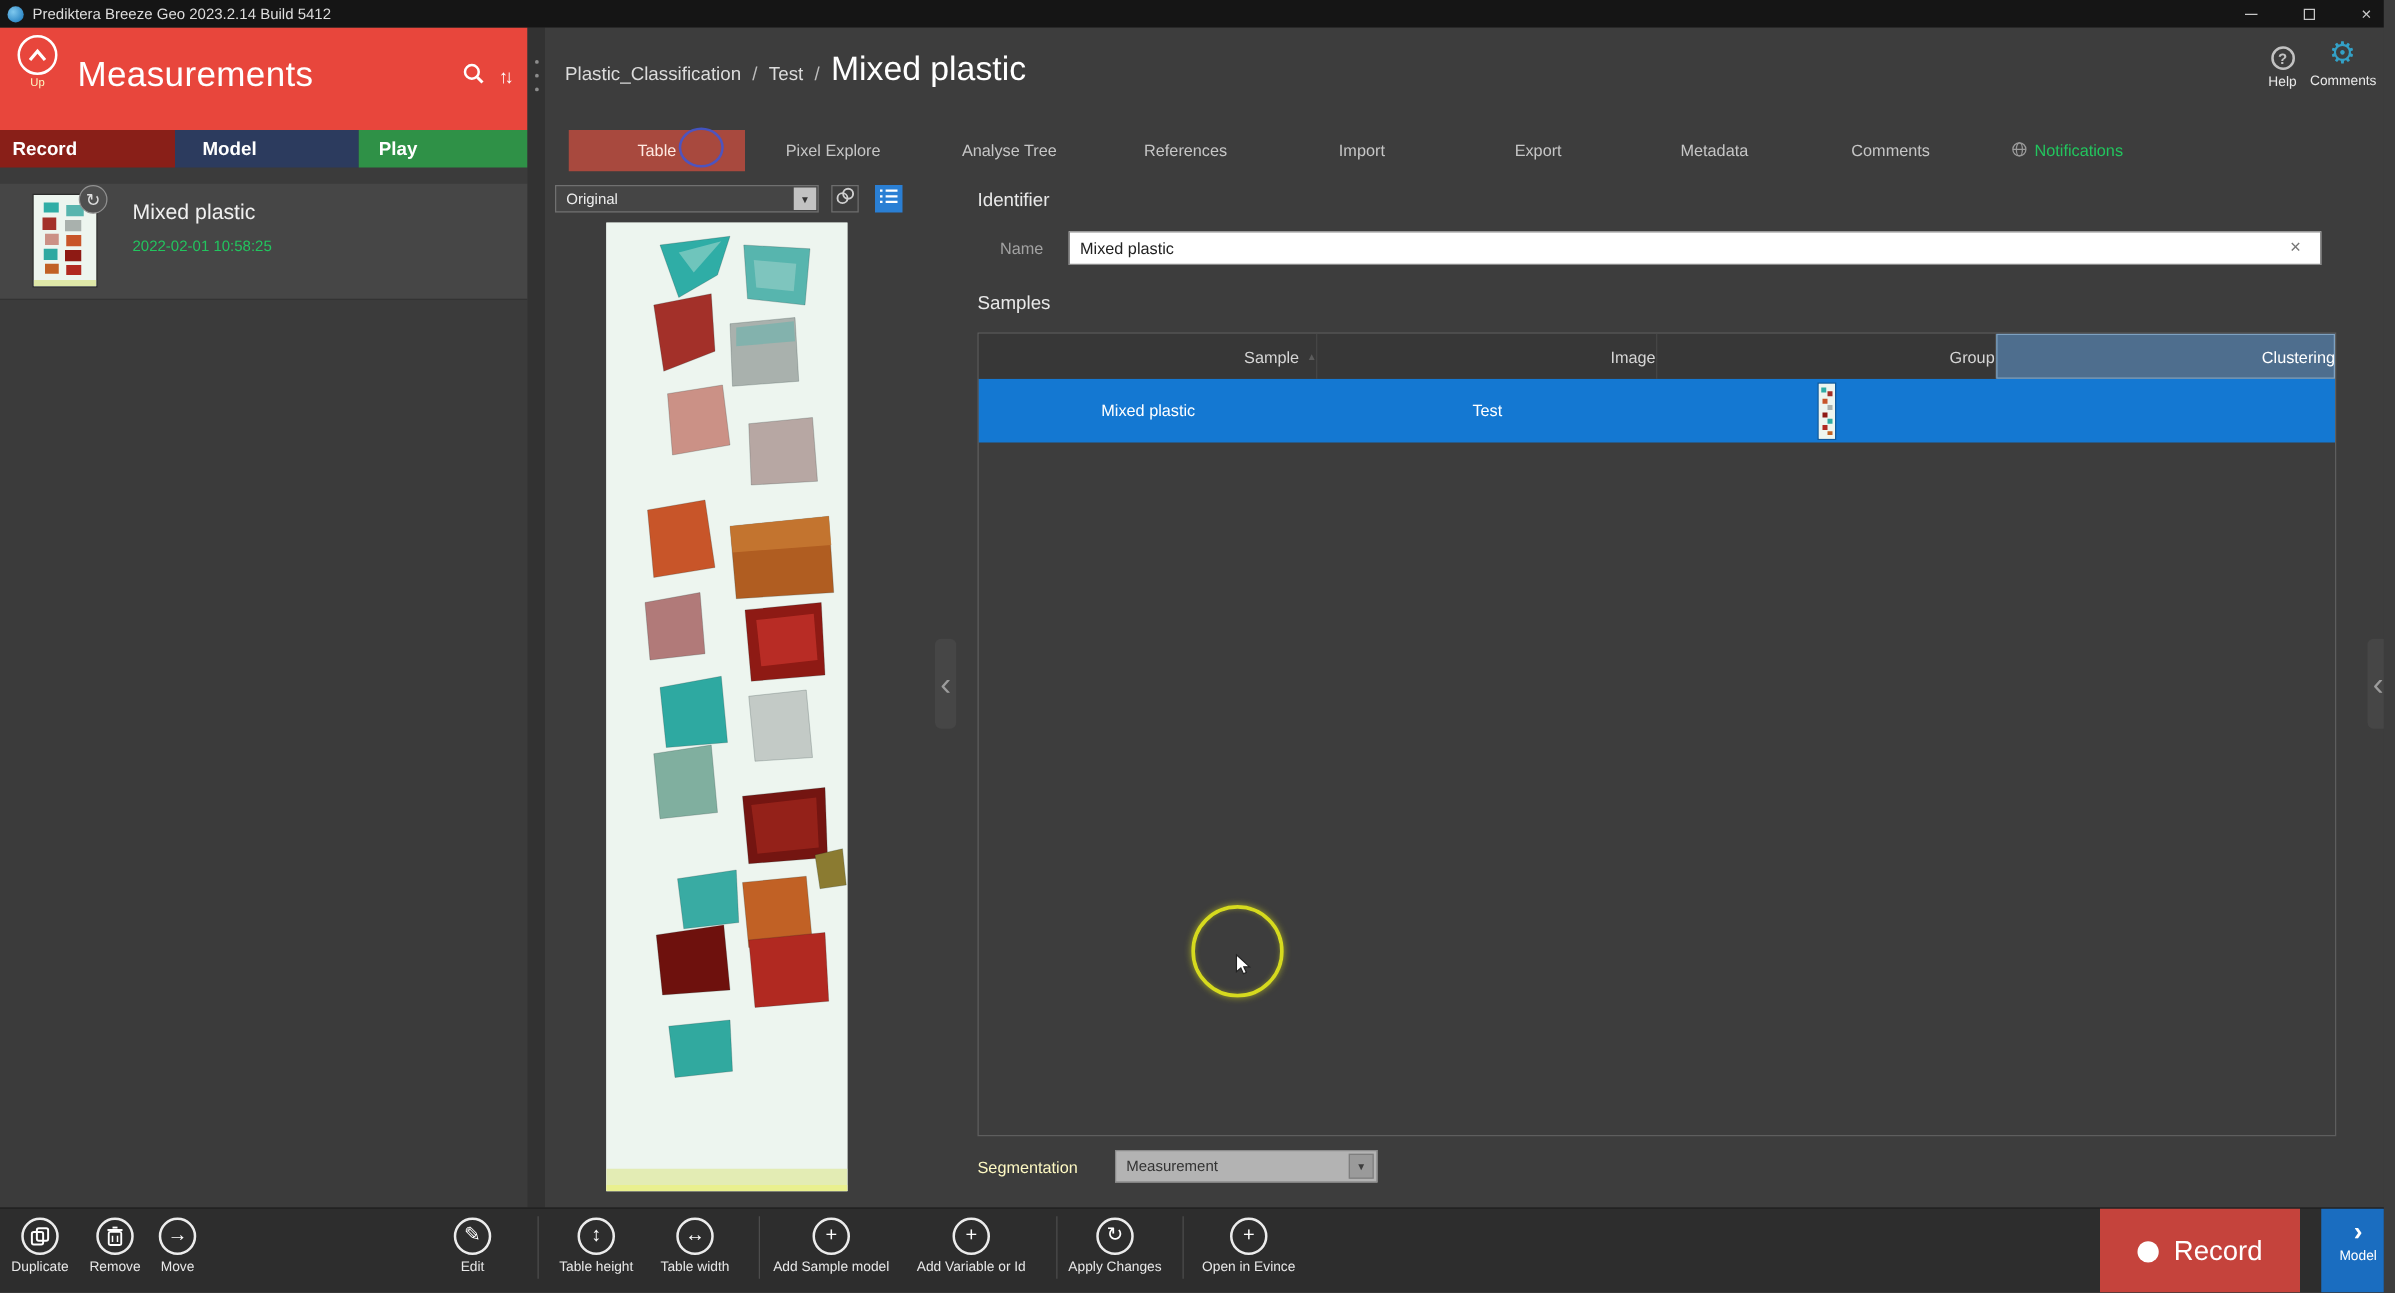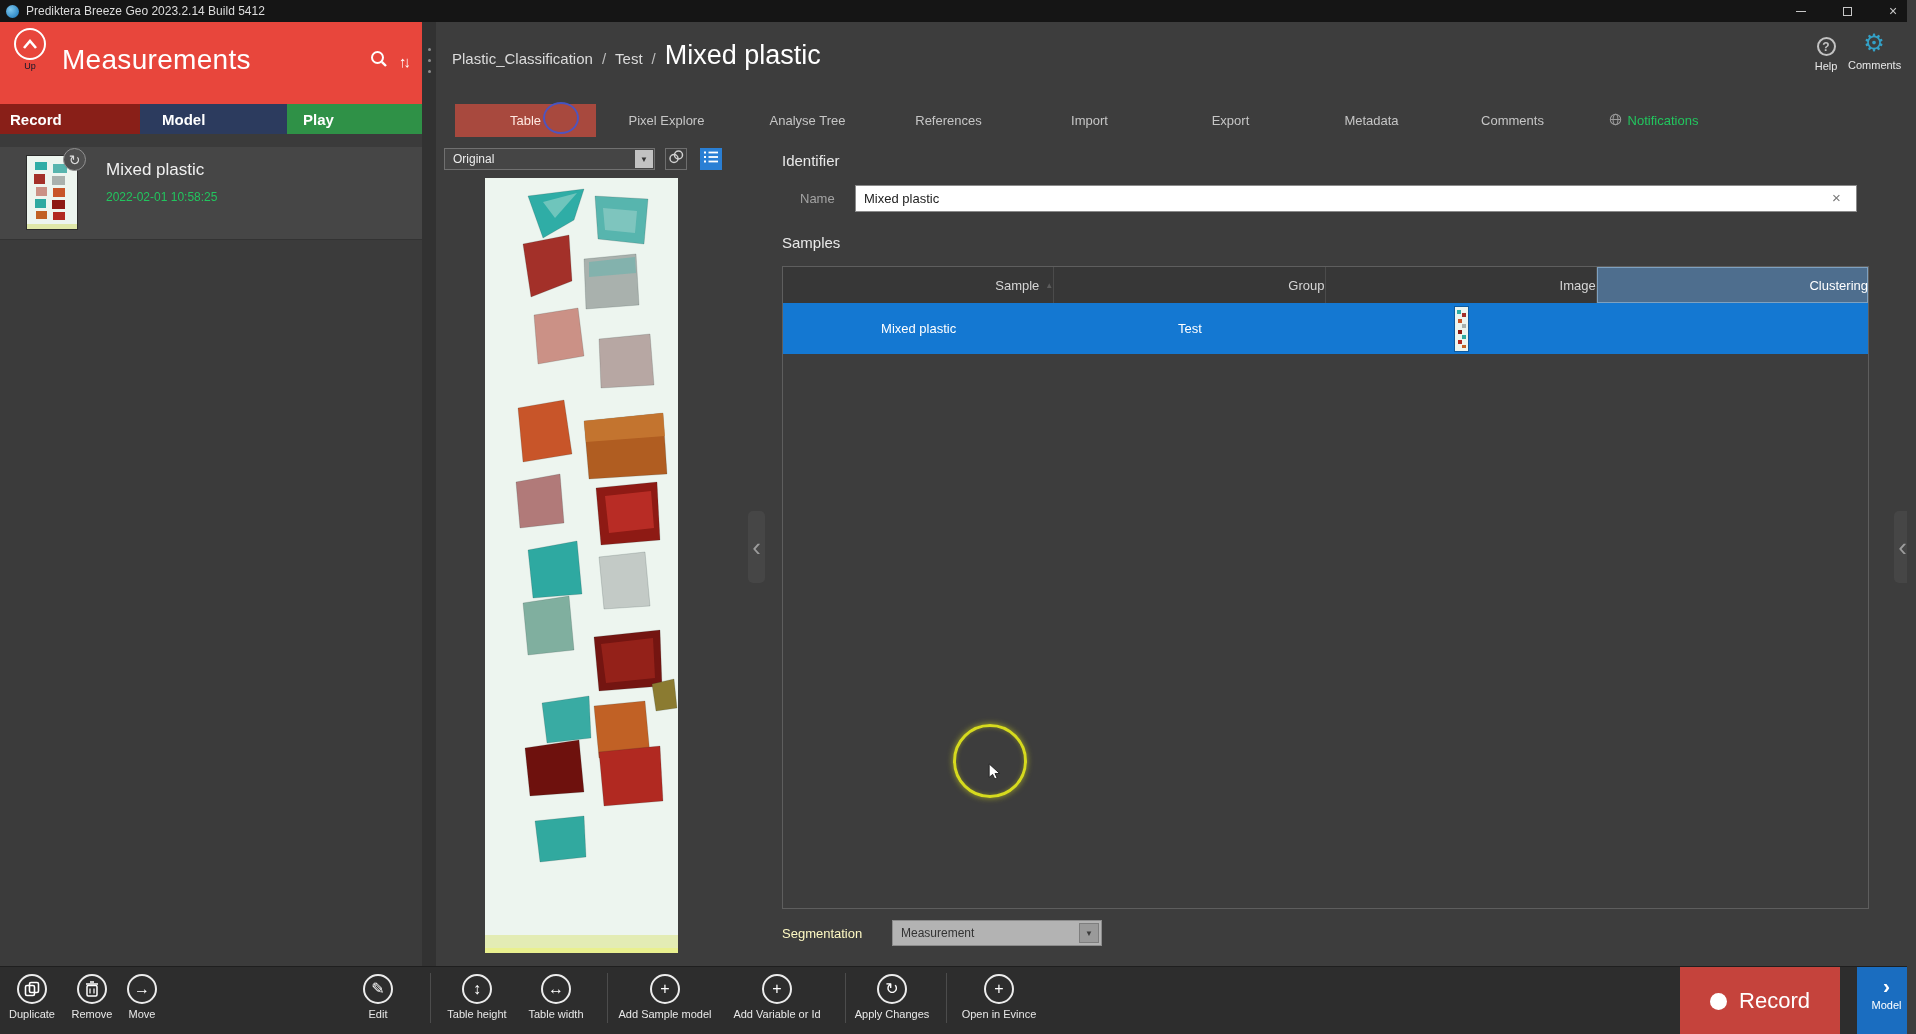--- a/index.html
+++ b/index.html
@@ -10,21 +10,21 @@
 .titlebar{position:absolute;left:0;top:0;width:1916px;height:22px;background:#151515;display:flex;align-items:center;color:#ddd;font-size:12px;z-index:30}
 .app-logo{width:13px;height:13px;margin:0 7px 0 6px;border-radius:50%;background:radial-gradient(circle at 35% 35%,#7ec8ee,#1272b8)}
 .win-controls{margin-left:auto;display:flex;align-items:center;height:100%}
 .win-btn{width:46px;height:100%;display:flex;align-items:center;justify-content:center;color:#c8c8c8;font-size:14px}
 .minbar{display:block;width:10px;height:1px;background:#c8c8c8}
 .maxbox{display:block;width:9px;height:9px;border:1px solid #c8c8c8}
 
 
 .sidebar{position:absolute;left:0;top:22px;width:422px;height:944px;background:#3b3b3b}
 .sb-header{position:absolute;left:0;top:0;width:422px;height:82px;background:#e8463c}
-.up-btn{position:absolute;left:8px;top:6px;width:44px;text-align:center;color:#0f172a;cursor:pointer}
+.up-btn{position:absolute;left:8px;top:6px;width:44px;text-align:center;color:#fef9c3;cursor:pointer}
 .up-circle{width:32px;height:32px;border:2px solid #fff;border-radius:50%;margin:0 auto;display:flex;align-items:center;justify-content:center}
 .up-label{font-size:9px;margin-top:1px}
 .sb-title{position:absolute;left:62px;top:22px;font-size:28px;color:#fff;letter-spacing:.3px}
 .sb-header-icons{position:absolute;right:14px;top:27px;display:flex;gap:10px;align-items:center;color:#fff}
 .sort-glyph{font-size:15px;letter-spacing:-3px;font-weight:700}
 .sb-tabs{position:absolute;left:0;top:82px;width:422px;height:30px;display:flex}
 .sb-tab{display:flex;align-items:center;color:#fff;font-size:15px;font-weight:700}
 .sb-tab.record{width:140px;background:#891f18;padding-left:10px}
 .sb-tab.model{width:147px;background:#2c3b5e;padding-left:22px}
 .sb-tab.play{width:135px;background:#2f9147;padding-left:16px}
@@ -307,24 +307,24 @@
     <span class="name-clear">×</span>
 
     <div class="sec-heading" style="left:346px;top:212px">Samples</div>
     <div class="table-wrap">
       <div class="thead">
         <div class="th">
           <span>Sample</span>
           <span class="sort-caret">▲</span>
         </div>
         <div class="th">
-            <span>Group</span>
+            <span>Image</span>
           </div>
         <div class="th">
-            <span>Image</span>
+            <span>Group</span>
           </div>
         <div class="th selected">
             <span>Clustering</span>
           </div>
       </div>
       <div class="trow">
         <div class="td">Mixed plastic</div>
         <div class="td">Test</div>
         <div class="td">
           <span class="row-thumb">

